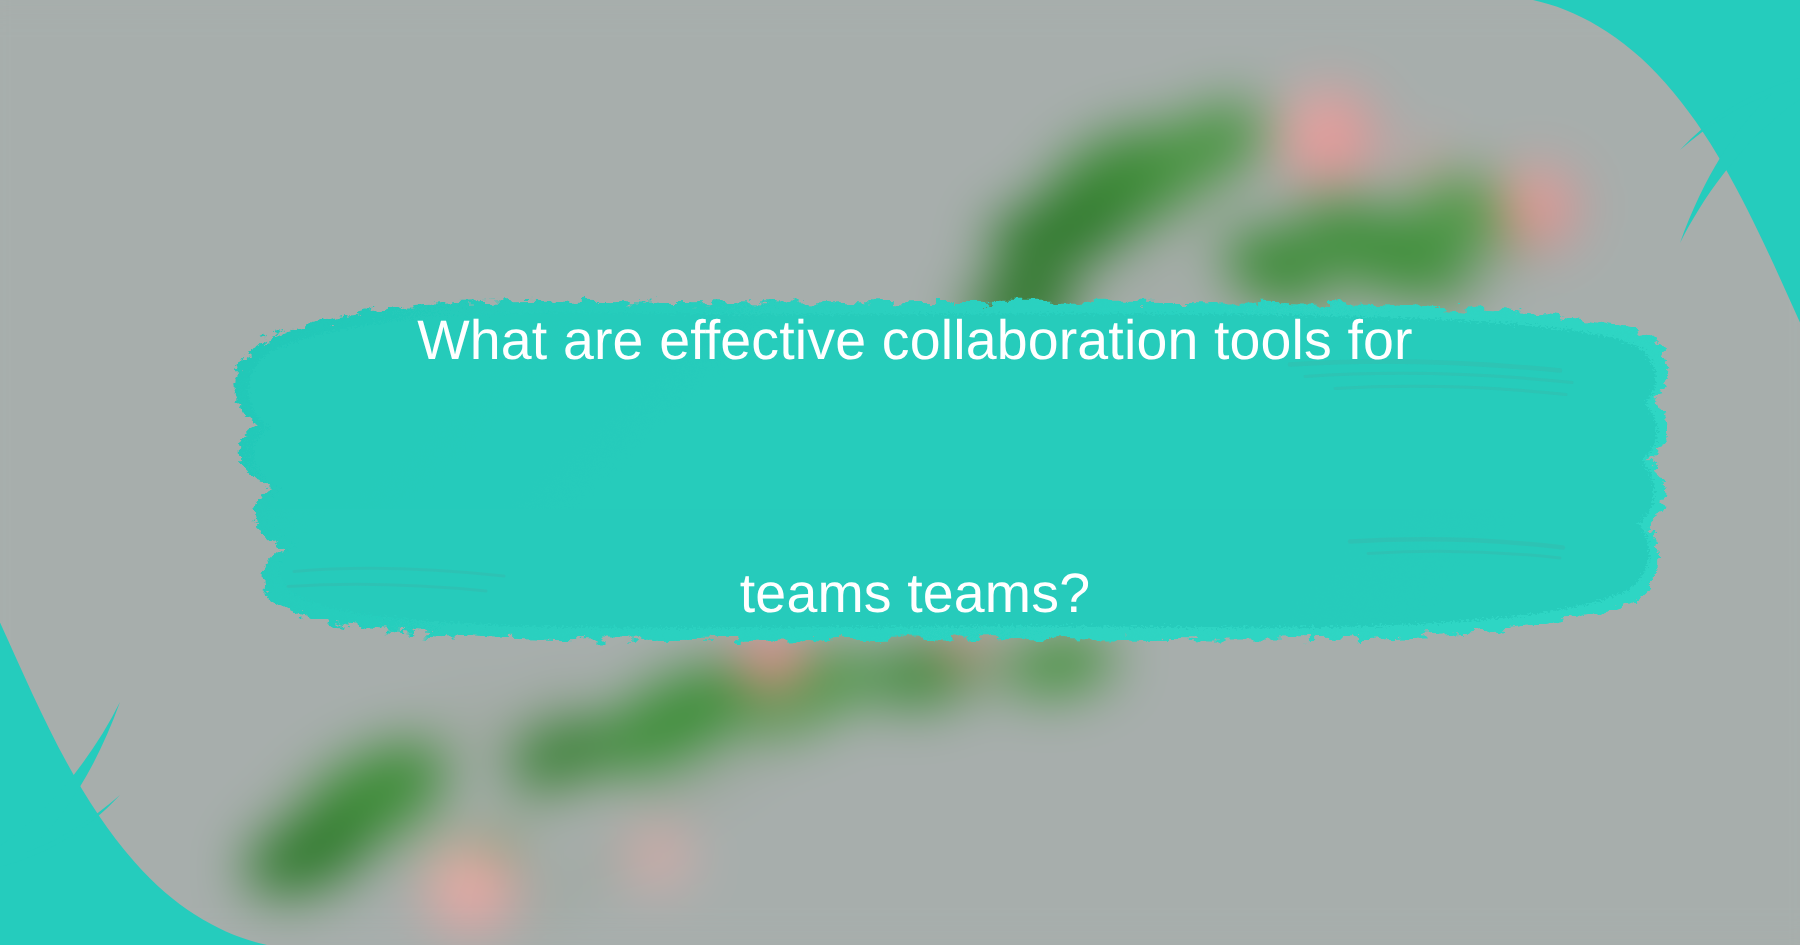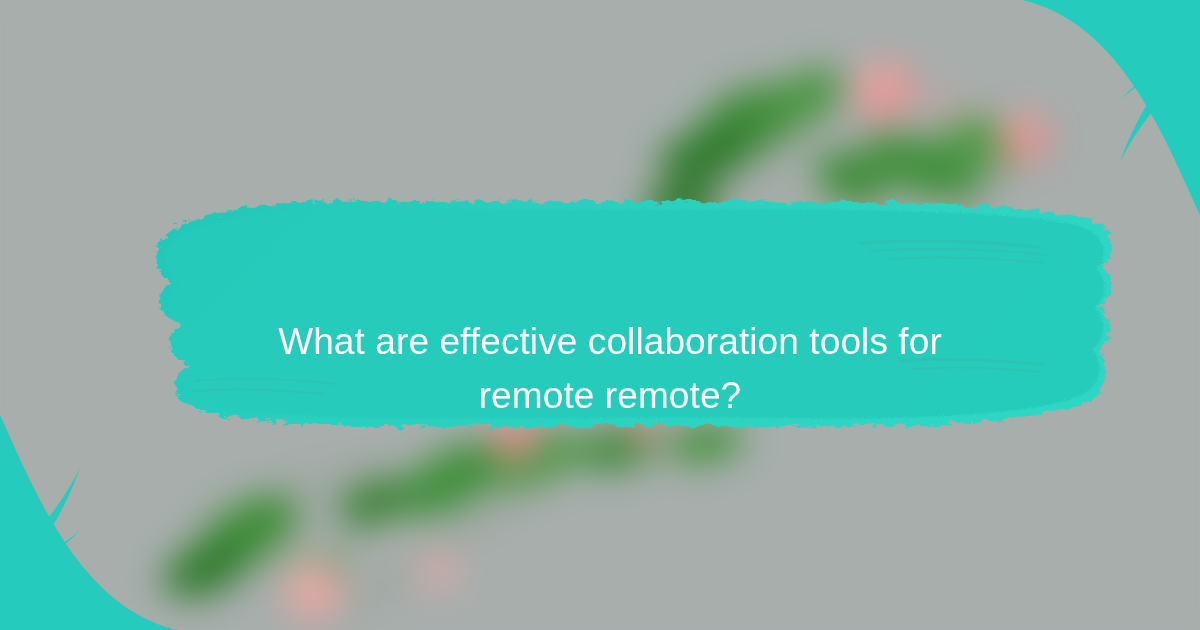--- a/index.html
+++ b/index.html
@@ -45,21 +45,21 @@
   
   .headline {
     position:absolute;
     left:120px;
     top:200px;
     width:980px;
     height:224px;
     display:flex;
     flex-direction:column;
     align-items:center;
-    justify-content:flex-end;
+    justify-content:space-between;
     text-align:center;
     z-index:6;
   }
   .headline-line {
     color:#ffffff;
     font-size:37px;
     font-weight:400;
     line-height:1.48;
     letter-spacing:.1px;
     white-space:nowrap;
@@ -195,16 +195,16 @@
         <path d="M 800 176 C 850 173, 900 175, 942 180" stroke="#6f7d7a" stroke-width="3" fill="none" stroke-linecap="round"></path>
         <path d="M 812 184 C 858 181, 904 183, 940 187" stroke="#6f7d7a" stroke-width="2" fill="none" stroke-linecap="round"></path>
         <path d="M 96 196 C 140 192, 190 194, 236 199" stroke="#6f7d7a" stroke-width="2" fill="none" stroke-linecap="round"></path>
         <path d="M 92 206 C 136 203, 184 205, 224 209" stroke="#6f7d7a" stroke-width="2" fill="none" stroke-linecap="round"></path>
       </g>
     </svg>
   </div>
 
   <div class="headline">
     <div class="headline-line">What are effective collaboration tools for</div>
-    <div class="headline-line">remote remote?</div>
+    <div class="headline-line">teams teams?</div>
   </div>
 
 </div>
 
 </body></html>

